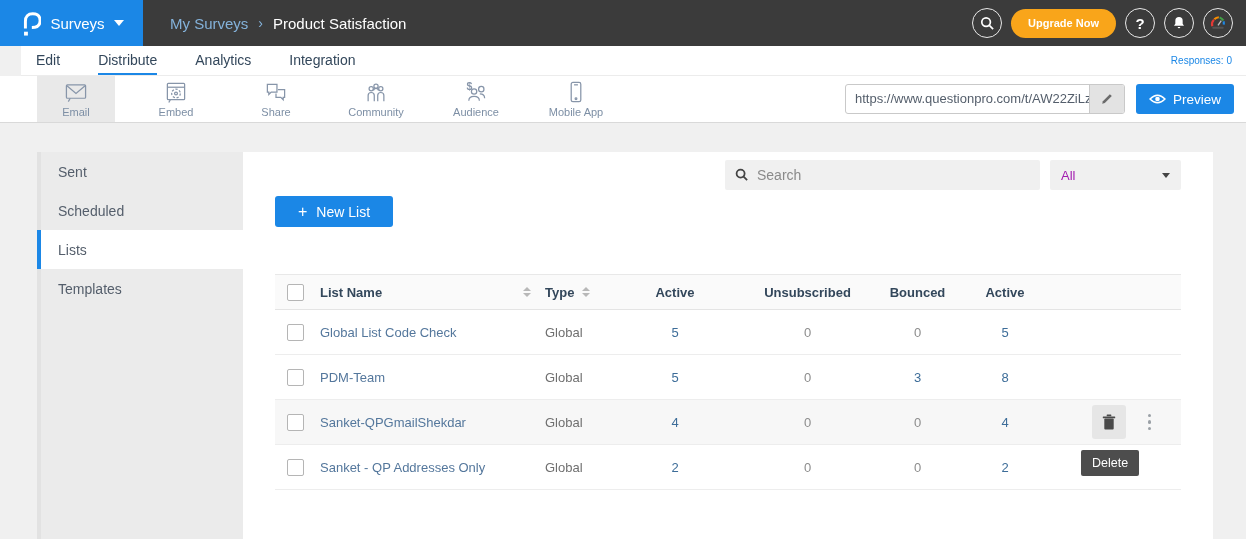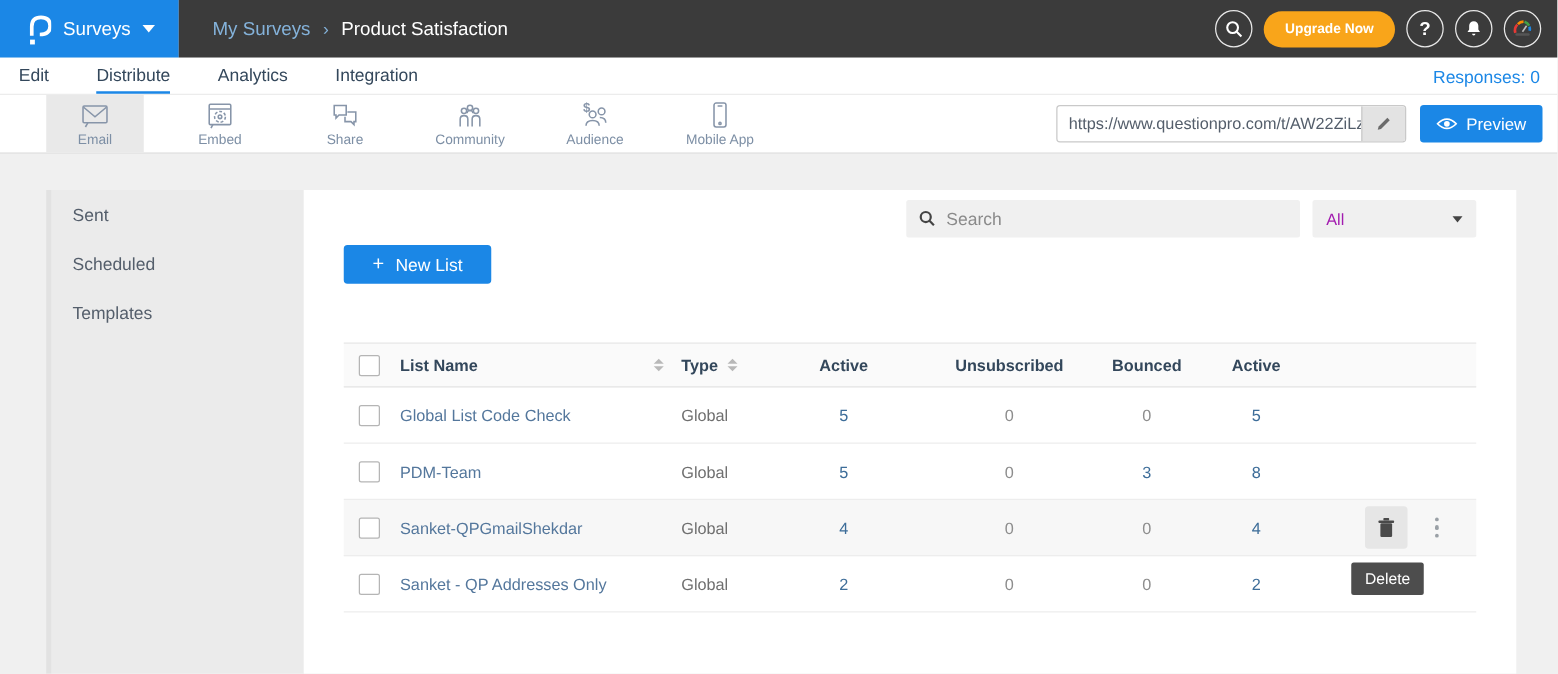--- a/index.html
+++ b/index.html
@@ -21,25 +21,25 @@
   .top-actions { margin-left:auto; display:flex; align-items:center; gap:9px; padding-right:13px; }
   .circle-btn { width:30px; height:30px; border-radius:50%; border:1.5px solid #e8e8e8;
     display:flex; align-items:center; justify-content:center; cursor:pointer; color:#fff; }
   .help-glyph { color:#fff; font-size:15px; font-weight:bold; }
   .upgrade-btn { background:#f9a51a; color:#fff; border:none; border-radius:15px;
     height:29px; padding:0 17px; font-size:11px; font-weight:bold; cursor:pointer;
     font-family:"Liberation Sans",sans-serif; }
 
   
   .tab-row { height:30px; background:#fff; display:flex; align-items:center;
-    padding:0 14px 0 15px; border-bottom:1px solid #ececec; }
+    padding:0 14px 0 15px; border-bottom:1px solid #ececec;margin-left:21px; }
   .tab { font-size:14px; color:#33475b; margin-right:38px; cursor:pointer;
     height:100%; display:flex; align-items:center; border-bottom:2px solid transparent; }
   .tab.active { border-bottom:2px solid #1b87e6; }
-  .responses { margin-left:auto; color:#1b87e6; font-size:14px; }
+  .responses { margin-left:auto; color:#1b87e6; font-size:10px; }
 
   
   .channel-bar { height:47px; background:#fff; border-bottom:1px solid #d9d9d9;
     display:flex; align-items:stretch; padding-left:37px; }
   .channel { width:78px; margin-right:22px; display:flex; flex-direction:column;
     align-items:center; justify-content:center; gap:2px; cursor:pointer; }
   .channel.active { background:#e9e9e9; }
   .channel svg { stroke:#8795a9; fill:none; stroke-width:1.3; }
   .channel .ch-label { font-size:11px; color:#7d8fa5; }
   .url-group { margin-left:auto; display:flex; align-items:center; gap:11px; padding-right:12px; }
@@ -240,20 +240,21 @@
       </svg>
       <span>Preview</span>
     </button>
   </div>
 </div>
 
 <div class="main">
   <div class="sidebar">
     <div class="side-item">Sent</div>
     <div class="side-item">Scheduled</div>
+    <div class="side-item active">Lists</div>
     <div class="side-item">Templates</div>
   </div>
 
   <div class="content">
     <div class="filter-row">
       <div class="search-box">
         <svg width="14" height="14" viewBox="0 0 15 15">
           <circle cx="6" cy="6" r="4.3" fill="none" stroke="#444" stroke-width="1.9"></circle>
           <line x1="9.2" y1="9.2" x2="13" y2="13" stroke="#444" stroke-width="1.9"></line>
         </svg>

